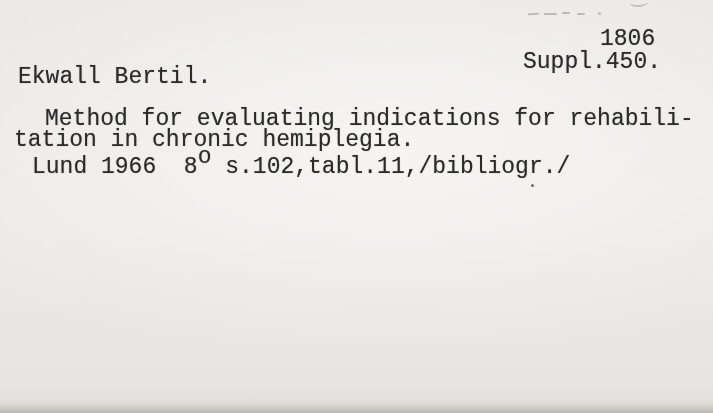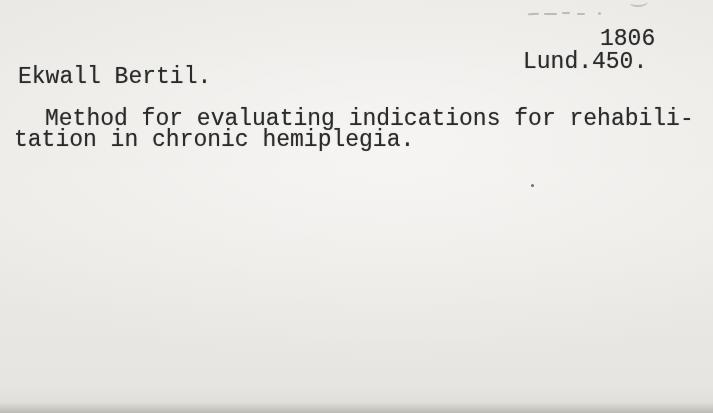--- a/index.html
+++ b/index.html
@@ -81,27 +81,28 @@
 
   <div class="pencil pm1"></div>
   <div class="pencil pm2"></div>
   <div class="pencil pm3"></div>
   <div class="pencil pm4"></div>
   <div class="pencil pm-dot"></div>
   <div class="pm-squiggle"></div>
 
   <div class="line num">1806</div>
 
-  <div class="line suppl">Lund.450.</div>
+  <div class="line suppl">Suppl.450.</div>
 
   <div class="line author">Ekwall Bertil.</div>
 
   <div class="line title1">Method for evaluating indications for rehabili-</div>
 
   <div class="line title2">tation in chronic hemiplegia.</div>
 
+  <div class="line imprint"><span>Lund 1966  8</span><span class="sup">o</span><span> s.102,tabl.11,/bibliogr./</span></div>
 
 
   <div class="stray-dot"></div>
 
   <div class="bottom-edge"></div>
 
 </div>
 
 </body></html>

